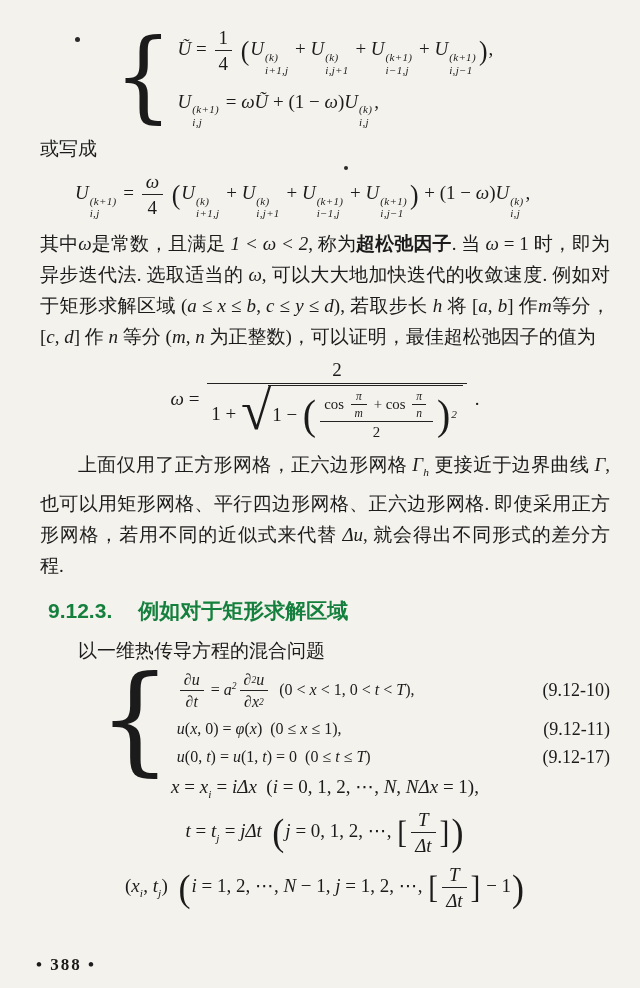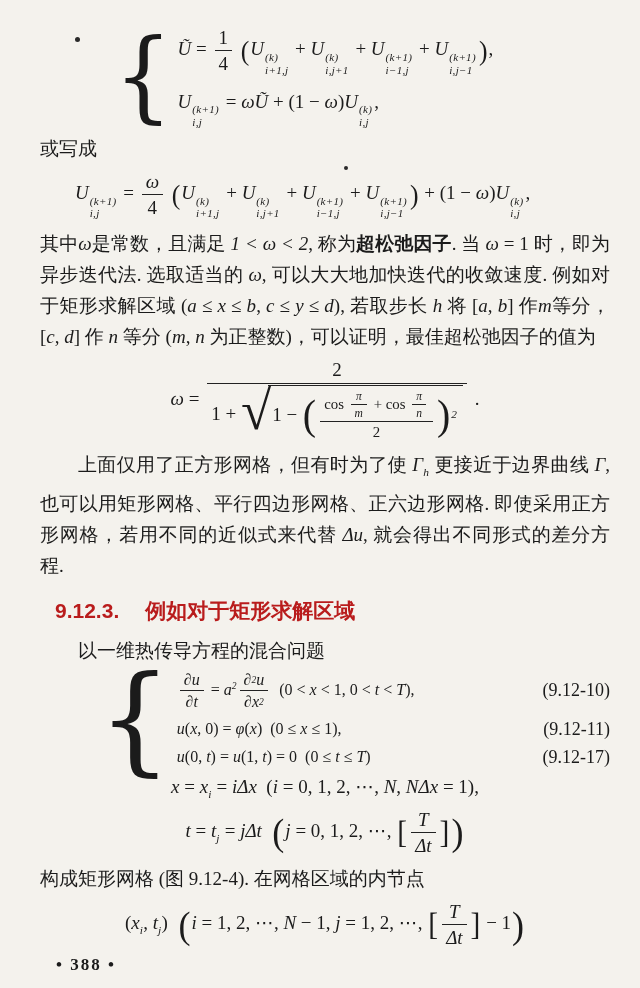--- a/index.html
+++ b/index.html
@@ -38,23 +38,23 @@
   .sys2 .brace{font-size:92px;transform:scaleY(1.08);}
   .sys3{margin:4px 0 4px 58px;}
   .sys3 .brace{font-size:116px;transform:scaleY(1.02);}
   .syslines{display:flex;flex-direction:column;gap:12px;margin-left:5px;flex:1;}
   .sys3 .syslines{gap:7px;}
   .sysrow{display:flex;align-items:center;}
   .sysrow .eqbody{flex:1;text-align:left;}
   .eqtag{font-size:18px;white-space:nowrap;text-align:left;}
   .eq.center{text-align:center;margin:6px 0;}
   .eq.left35{margin:6px 0 8px 35px;}
-  .sec-h{display:flex;gap:26px;align-items:baseline;margin:16px 15px 10px;
-         font-family:"Liberation Sans","DejaVu Sans",sans-serif;font-weight:700;font-size:21px;color:#b91c1c;}
-  .footer{position:absolute;left:56px;bottom:13px;font-size:17px;font-weight:700;letter-spacing:2px;}
+  .sec-h{display:flex;gap:26px;align-items:baseline;margin:16px 8px 10px;
+         font-family:"Liberation Sans","DejaVu Sans",sans-serif;font-weight:700;font-size:21px;color:#15803d;}
+  .footer{position:absolute;left:36px;bottom:13px;font-size:17px;font-weight:700;letter-spacing:2px;}
   .dot{position:absolute;background:#2a2a2a;border-radius:50%;}
   .sp-relax{margin-top:3px;}
   .sp-omega{margin:8px 0 6px;}
 </style>
 </head>
 <body>
 
 <div class="page">
 
   <span class="dot" style="left:75px;top:37px;width:5px;height:5px;"></span>
@@ -160,21 +160,21 @@
                   <span class="mr">2</span>
                 </span>
               </span>
               <span class="bigd" style="font-size: 2.1em;">)</span>
               <span class="msup">2</span>
             </span>
           </span>
         </span>
       </span><span class="mr"> .</span></div>
 
-  <p class="para indent"><span class="cn">上面仅用了正方形网格，但有时为了使 </span><span class="mi">Γ</span><span class="msub">h</span><span class="cn"> 更接近于边界曲线 </span><span class="mi">Γ</span><span class="cn">, 也可以用矩形网格、平行四边形网格、正六边形网格. 即使采用正方形网格，若用不同的近似式来代替 </span><span class="mi">Δu</span><span class="cn">, 就会得出不同形式的差分方程.</span></p>
+  <p class="para indent"><span class="cn">上面仅用了正方形网格，正六边形网格 </span><span class="mi">Γ</span><span class="msub">h</span><span class="cn"> 更接近于边界曲线 </span><span class="mi">Γ</span><span class="cn">, 也可以用矩形网格、平行四边形网格、正六边形网格. 即使采用正方形网格，若用不同的近似式来代替 </span><span class="mi">Δu</span><span class="cn">, 就会得出不同形式的差分方程.</span></p>
 
   <h2 class="sec-h">
     <span>9.12.3.</span>
     <span>例如对于矩形求解区域</span>
   </h2>
 
   <p class="para indent">以一维热传导方程的混合问题</p>
 
   <div class="system sys3">
     <span class="brace">{</span>
@@ -215,21 +215,20 @@
   <div class="eq center"><span class="mi">x</span><span class="mr"> = </span><span class="mi">x</span><span class="msub">i</span><span class="mr"> = </span><span class="mi">iΔx</span><span class="mr">  (</span><span class="mi">i</span><span class="mr"> = 0, 1, 2, ⋯, </span><span class="mi">N</span><span class="mr">, </span><span class="mi">NΔx</span><span class="mr"> = 1),</span></div>
   <div class="eq center"><span class="mi">t</span><span class="mr"> = </span><span class="mi">t</span><span class="msub">j</span><span class="mr"> = </span><span class="mi">jΔt</span><span class="mr">  </span><span class="bigd" style="font-size: 1.9em;">(</span><span class="mi">j</span><span class="mr"> = 0, 1, 2, ⋯, </span><span class="bigd" style="font-size: 1.55em;">[</span><span class="frac">
         <span class="num">
           <span class="mi">T</span>
         </span>
         <span class="den">
           <span class="mi">Δt</span>
         </span>
       </span><span class="bigd" style="font-size: 1.55em;">]</span><span class="bigd" style="font-size: 1.9em;">)</span></div>
 
-  <p class="para">构成矩形网格 (图 9.12-4). 在网格区域的内节点</p>
 
   <div class="eq center"><span class="mr">(</span><span class="mi">x</span><span class="msub">i</span><span class="mr">, </span><span class="mi">t</span><span class="msub">j</span><span class="mr">)  </span><span class="bigd" style="font-size: 1.9em;">(</span><span class="mi">i</span><span class="mr"> = 1, 2, ⋯, </span><span class="mi">N</span><span class="mr"> − 1, </span><span class="mi">j</span><span class="mr"> = 1, 2, ⋯, </span><span class="bigd" style="font-size: 1.55em;">[</span><span class="frac">
         <span class="num">
           <span class="mi">T</span>
         </span>
         <span class="den">
           <span class="mi">Δt</span>
         </span>
       </span><span class="bigd" style="font-size: 1.55em;">]</span><span class="mr"> − 1</span><span class="bigd" style="font-size: 1.9em;">)</span></div>
 

